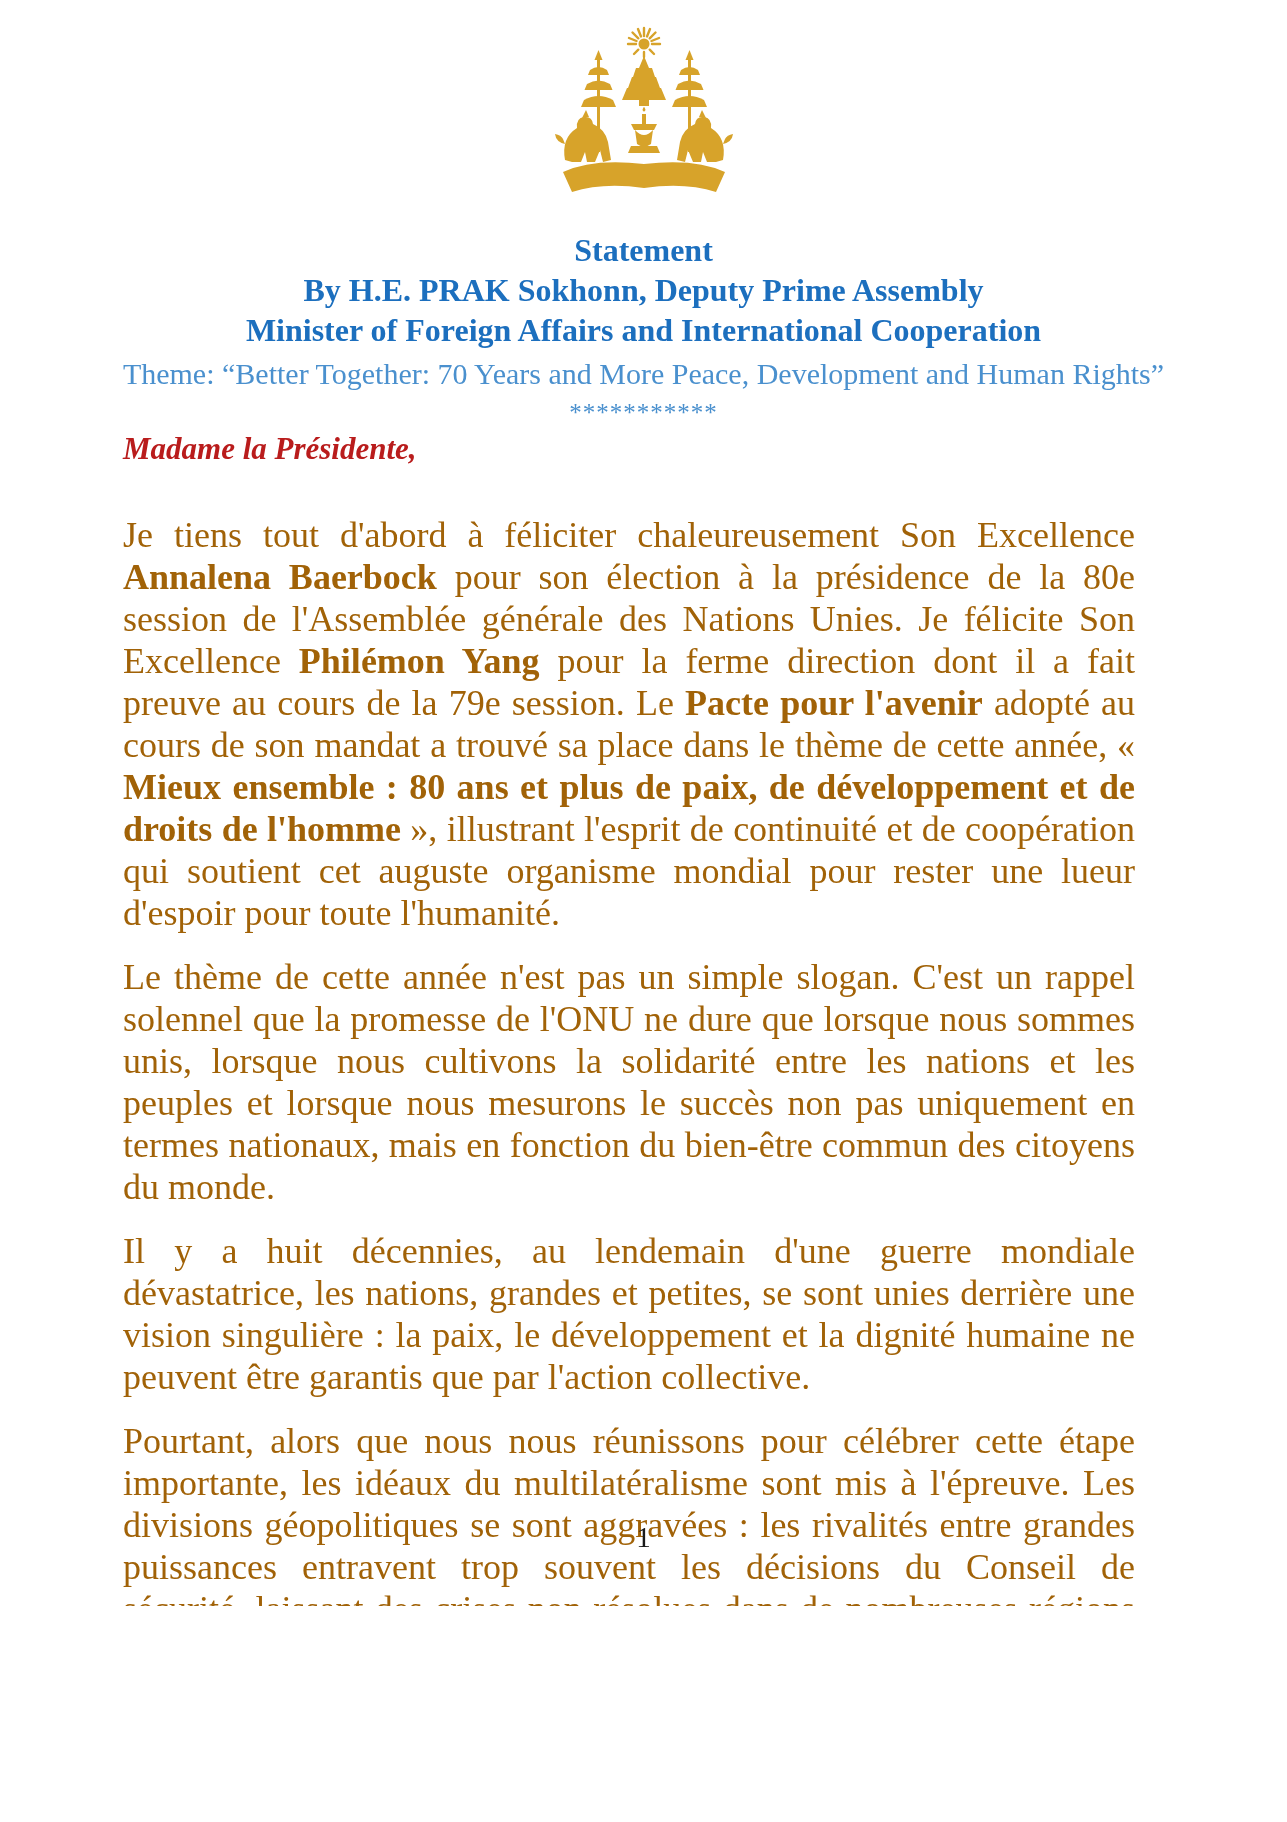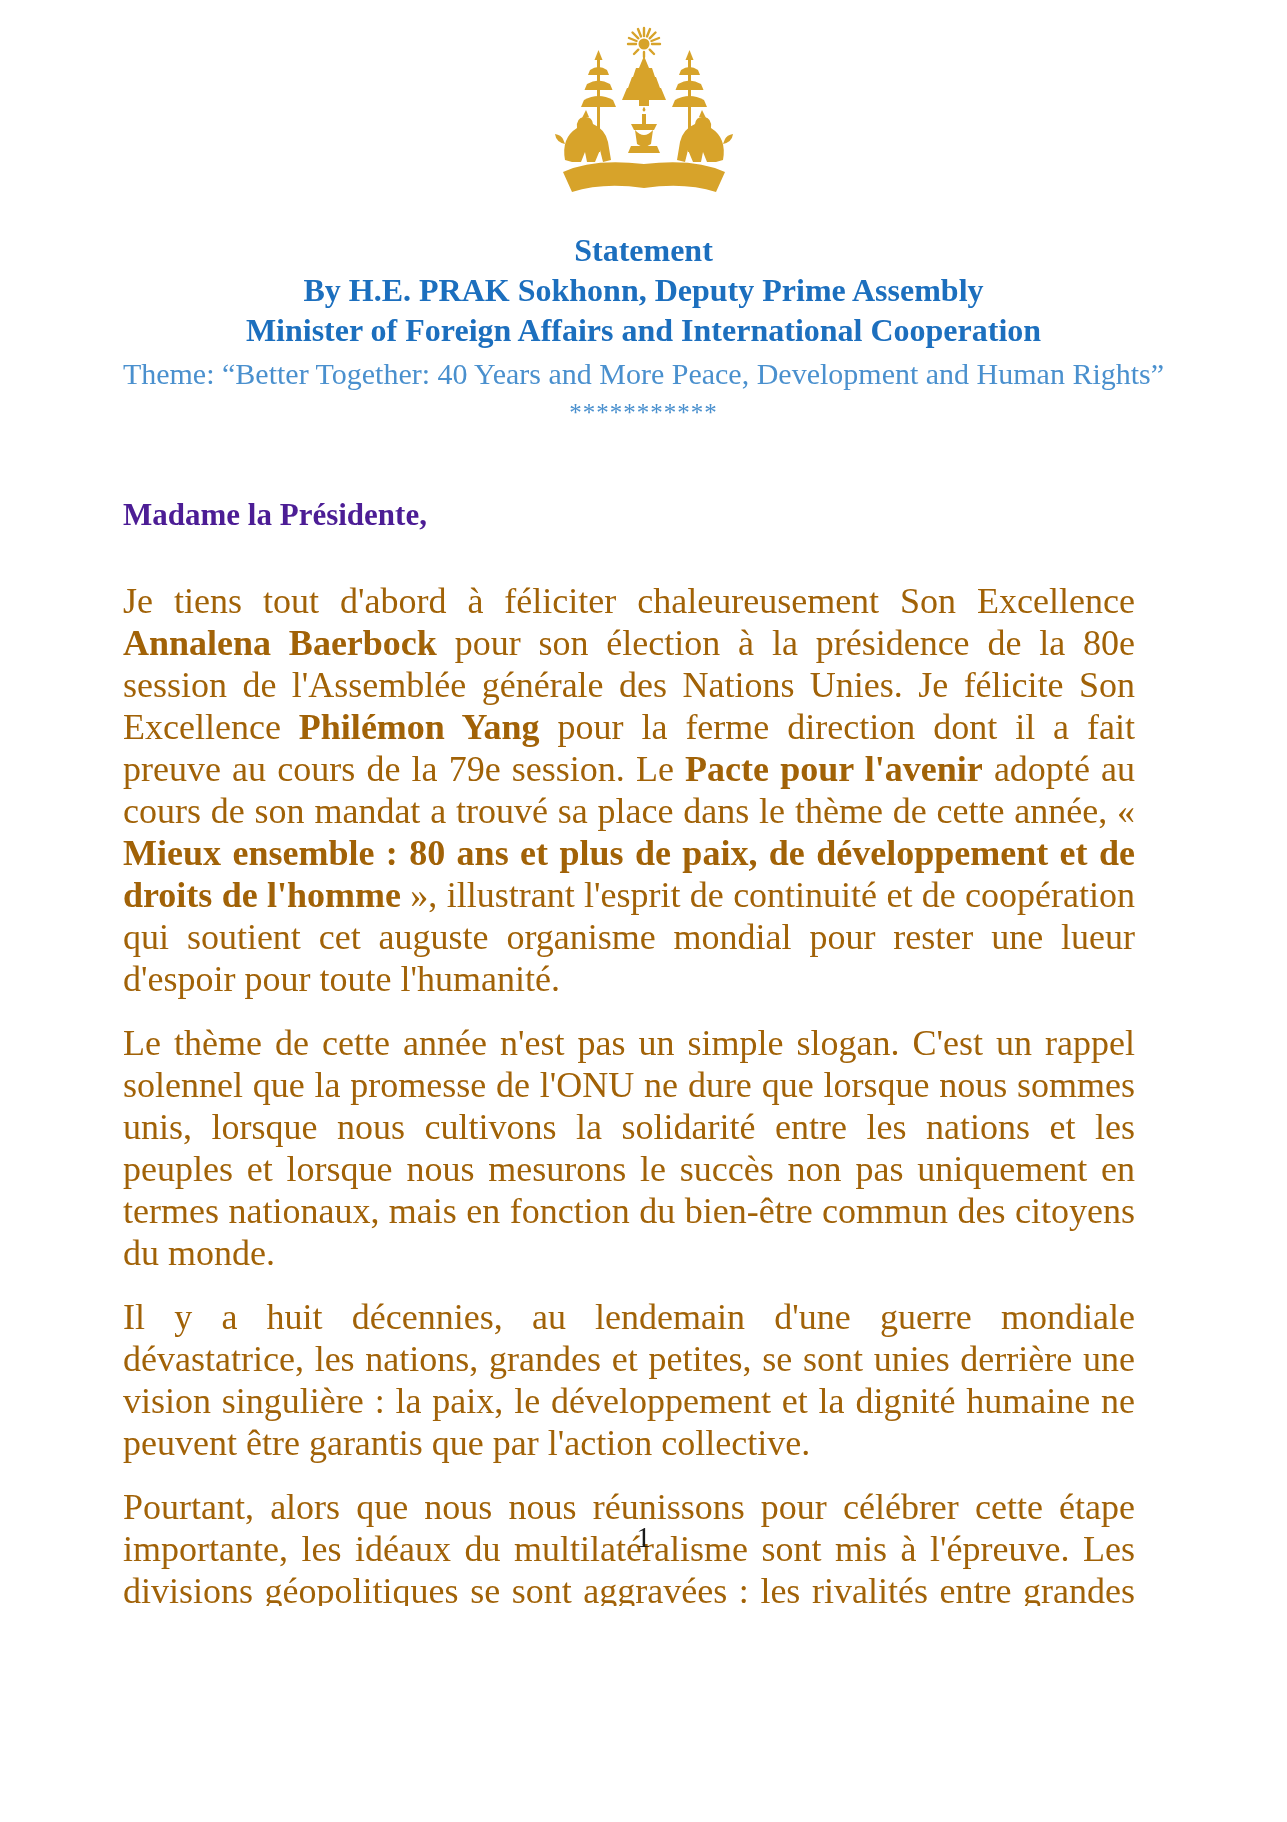--- a/index.html
+++ b/index.html
@@ -19,21 +19,21 @@
     color:#1C6FBE; font-weight:bold; font-size:30px; line-height:38px; margin-top:26px;
   }
   .h-theme {
     color:#4A90CE; font-size:30px; line-height:38px; margin-top:5px;
   }
   .h-stars {
     color:#4A90CE; font-size:25px; line-height:28px; margin-top:6px; letter-spacing:1px;
   }
   .content { width:1012px; margin:0 auto 0 123px; }
   .salutation {
-    margin-top:66px; color:#4c1d95; font-weight:bold; 
+    color:#b91c1c; font-weight:bold; font-style:italic;
     font-size:31px; line-height:43px;
   }
   .body-text p {
     font-size:36px; color:#a16207; line-height:42px;
     text-align:justify; margin-top:22px;
   }
   .body-text p.first { margin-top:44px; }
   .b { font-weight:bold; }
   .pagenum {
     position:absolute; bottom:52px; left:0; width:100%;
@@ -113,21 +113,21 @@
       <g class="gold">
         <path d="M12,146 q30,-14 81,-8 q51,-6 81,8 l-9,20 q-31,-10 -72,-4 q-41,-6 -72,4 Z"></path>
       </g>
     </svg>
   </div>
 
   <div class="doc-header">
     <div class="h-title">Statement</div>
     <div class="h-by">By H.E. PRAK Sokhonn, Deputy Prime Assembly</div>
     <div class="h-minister">Minister of Foreign Affairs and International Cooperation</div>
-    <div class="h-theme">Theme: “Better Together: 40 Years and More Peace, Development and Human Rights”</div>
+    <div class="h-theme">Theme: “Better Together: 70 Years and More Peace, Development and Human Rights”</div>
     <div class="h-stars">***********</div>
   </div>
 
   <div class="content">
 
     <div class="salutation">
       <div>Madame la Présidente,</div>
     </div>
 
     <div class="body-text">

